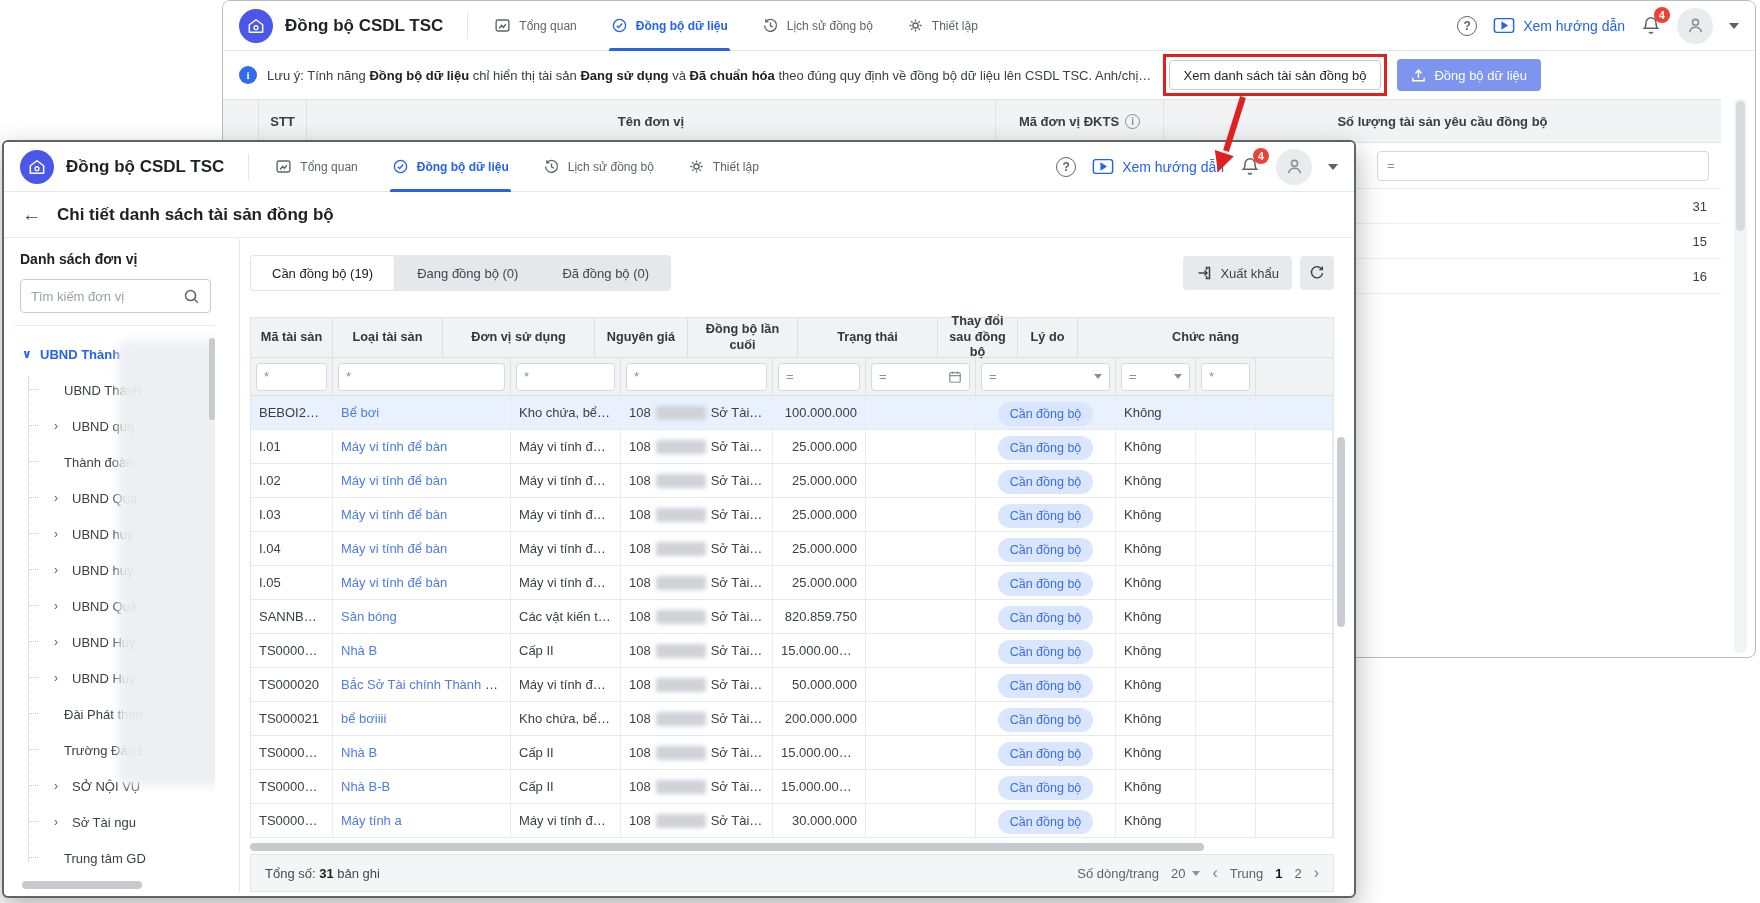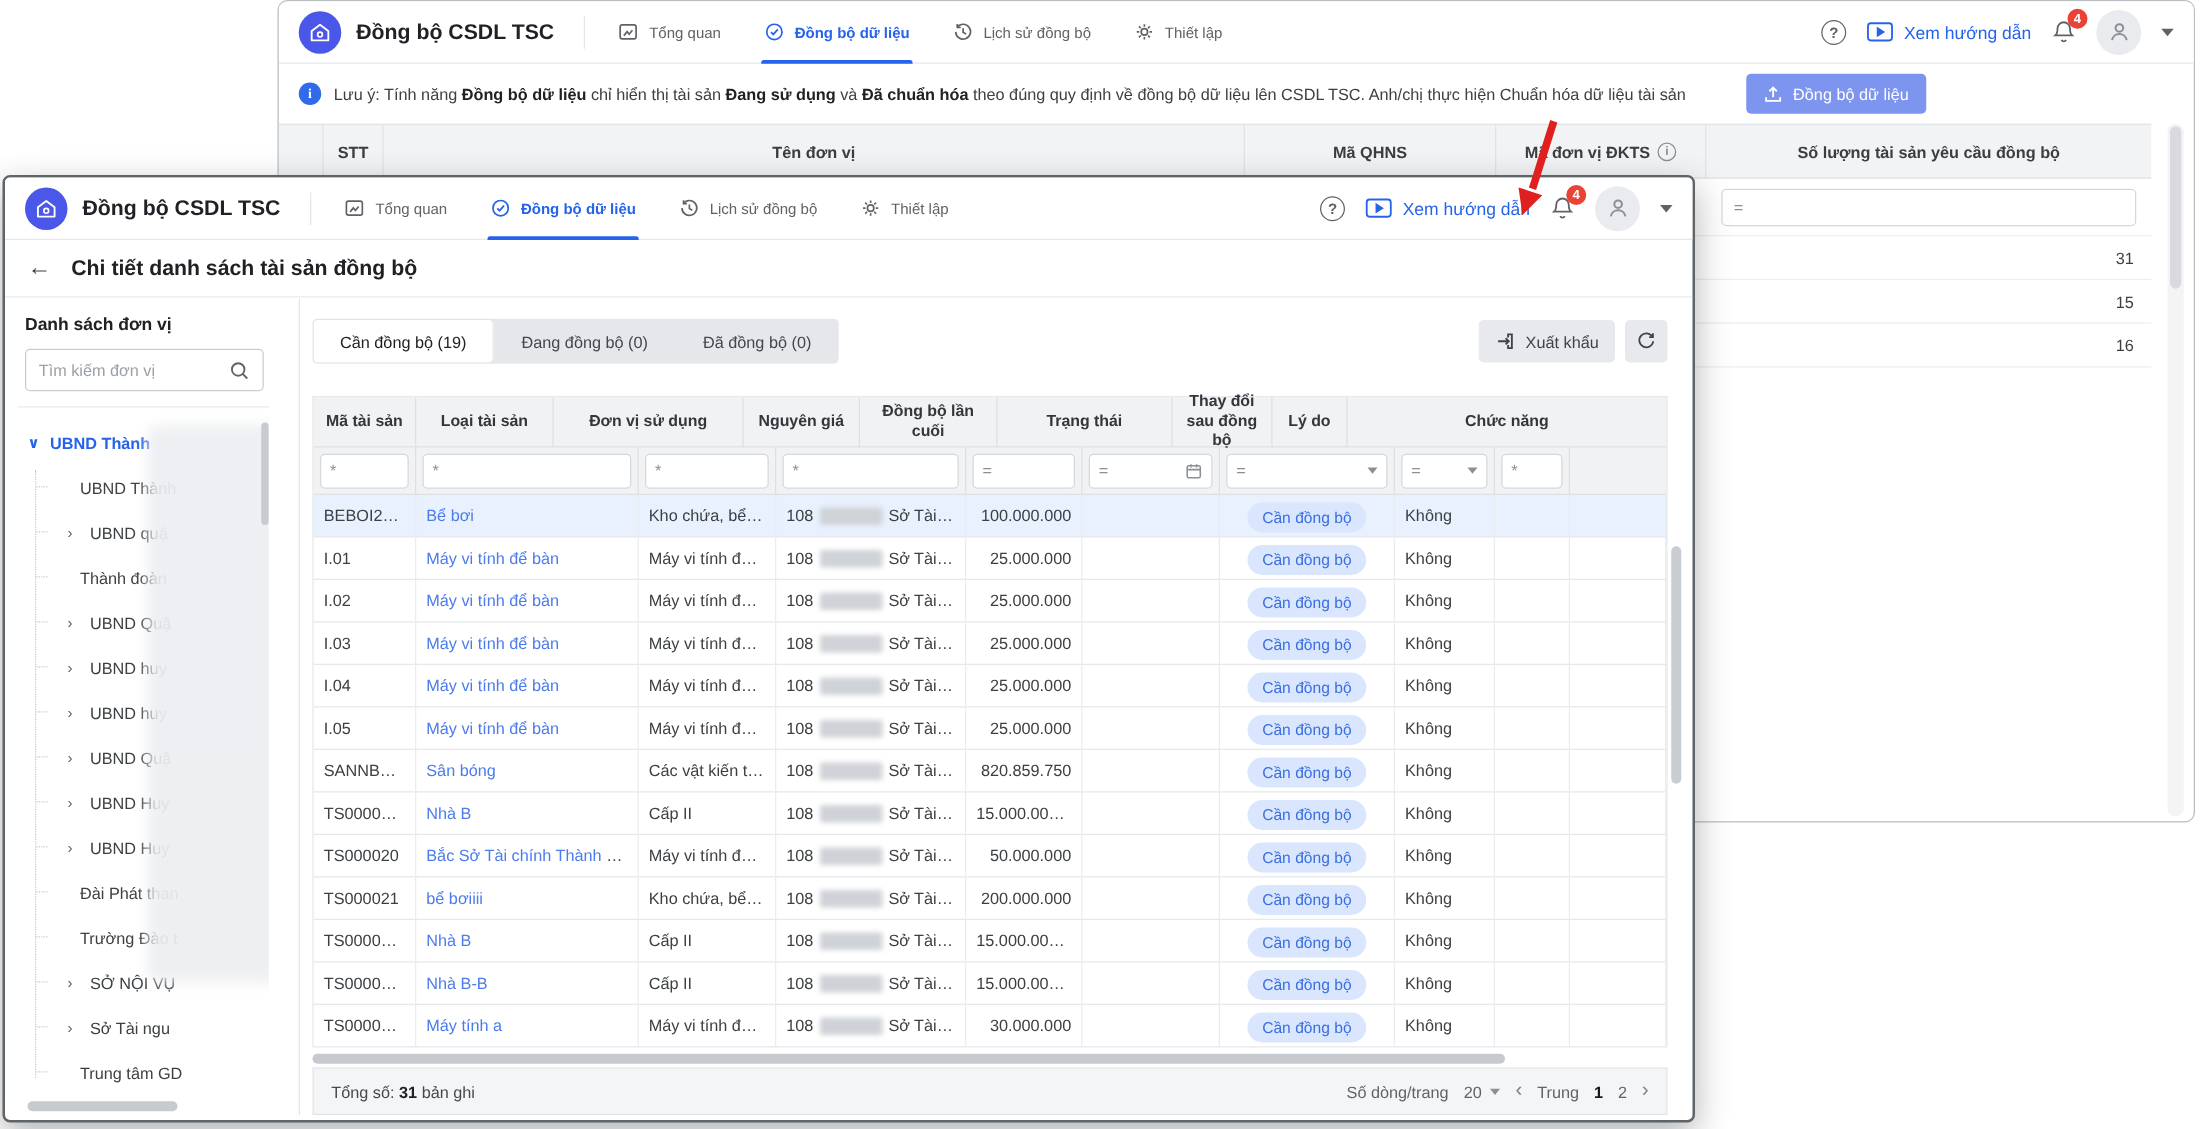--- a/index.html
+++ b/index.html
@@ -233,35 +233,37 @@
           </svg>
       </span>
       <span class="caret-down"></span>
     </div>
   </div>
 
   <div class="notice">
     <span class="info-dot"></span>
     <span class="notice-text"><span>Lưu ý: Tính năng </span><b>Đồng bộ dữ liệu</b><span> chỉ hiển thị tài sản </span><b>Đang sử dụng</b><span> và </span><b>Đã chuẩn hóa</b><span> theo đúng quy định về đồng bộ dữ liệu lên CSDL TSC. Anh/chị thực hiện Chuẩn hóa dữ liệu tài sản </span></span>
     <span class="actions">
+      <span class="red-box">
+        <button class="btn-outline">Xem danh sách tài sản đồng bộ</button>
+      </span>
       <button class="btn-primary">
         <svg width="15" height="15" viewBox="0 0 16 16" fill="none" stroke="#fff" stroke-width="1.6">
             <path d="M8 10.5 V2.5 M4.8 5.5 8 2.2 l3.2 3.3"></path>
             <path d="M2 10.5 v3 h12 v-3"></path>
           </svg>
         <span>Đồng bộ dữ liệu</span>
       </button>
     </span>
   </div>
 
   <div class="bt-header">
     <div class="bt-cell bc0"></div>
     <div class="bt-cell bc1">STT</div>
     <div class="bt-cell bc2">Tên đơn vị</div>
-    <div class="bt-cell bc3">Mã QHNS</div>
     <div class="bt-cell bc4">
         <span>Mã đơn vị ĐKTS</span>
         <span class="info-i"></span>
       </div>
     <div class="bt-cell bc5">Số lượng tài sản yêu cầu đồng bộ</div>
   </div>
   <div class="bt-filter">
     <div class="bc0"></div>
       <div class="bc1"></div>
       <div class="bc2"></div>

